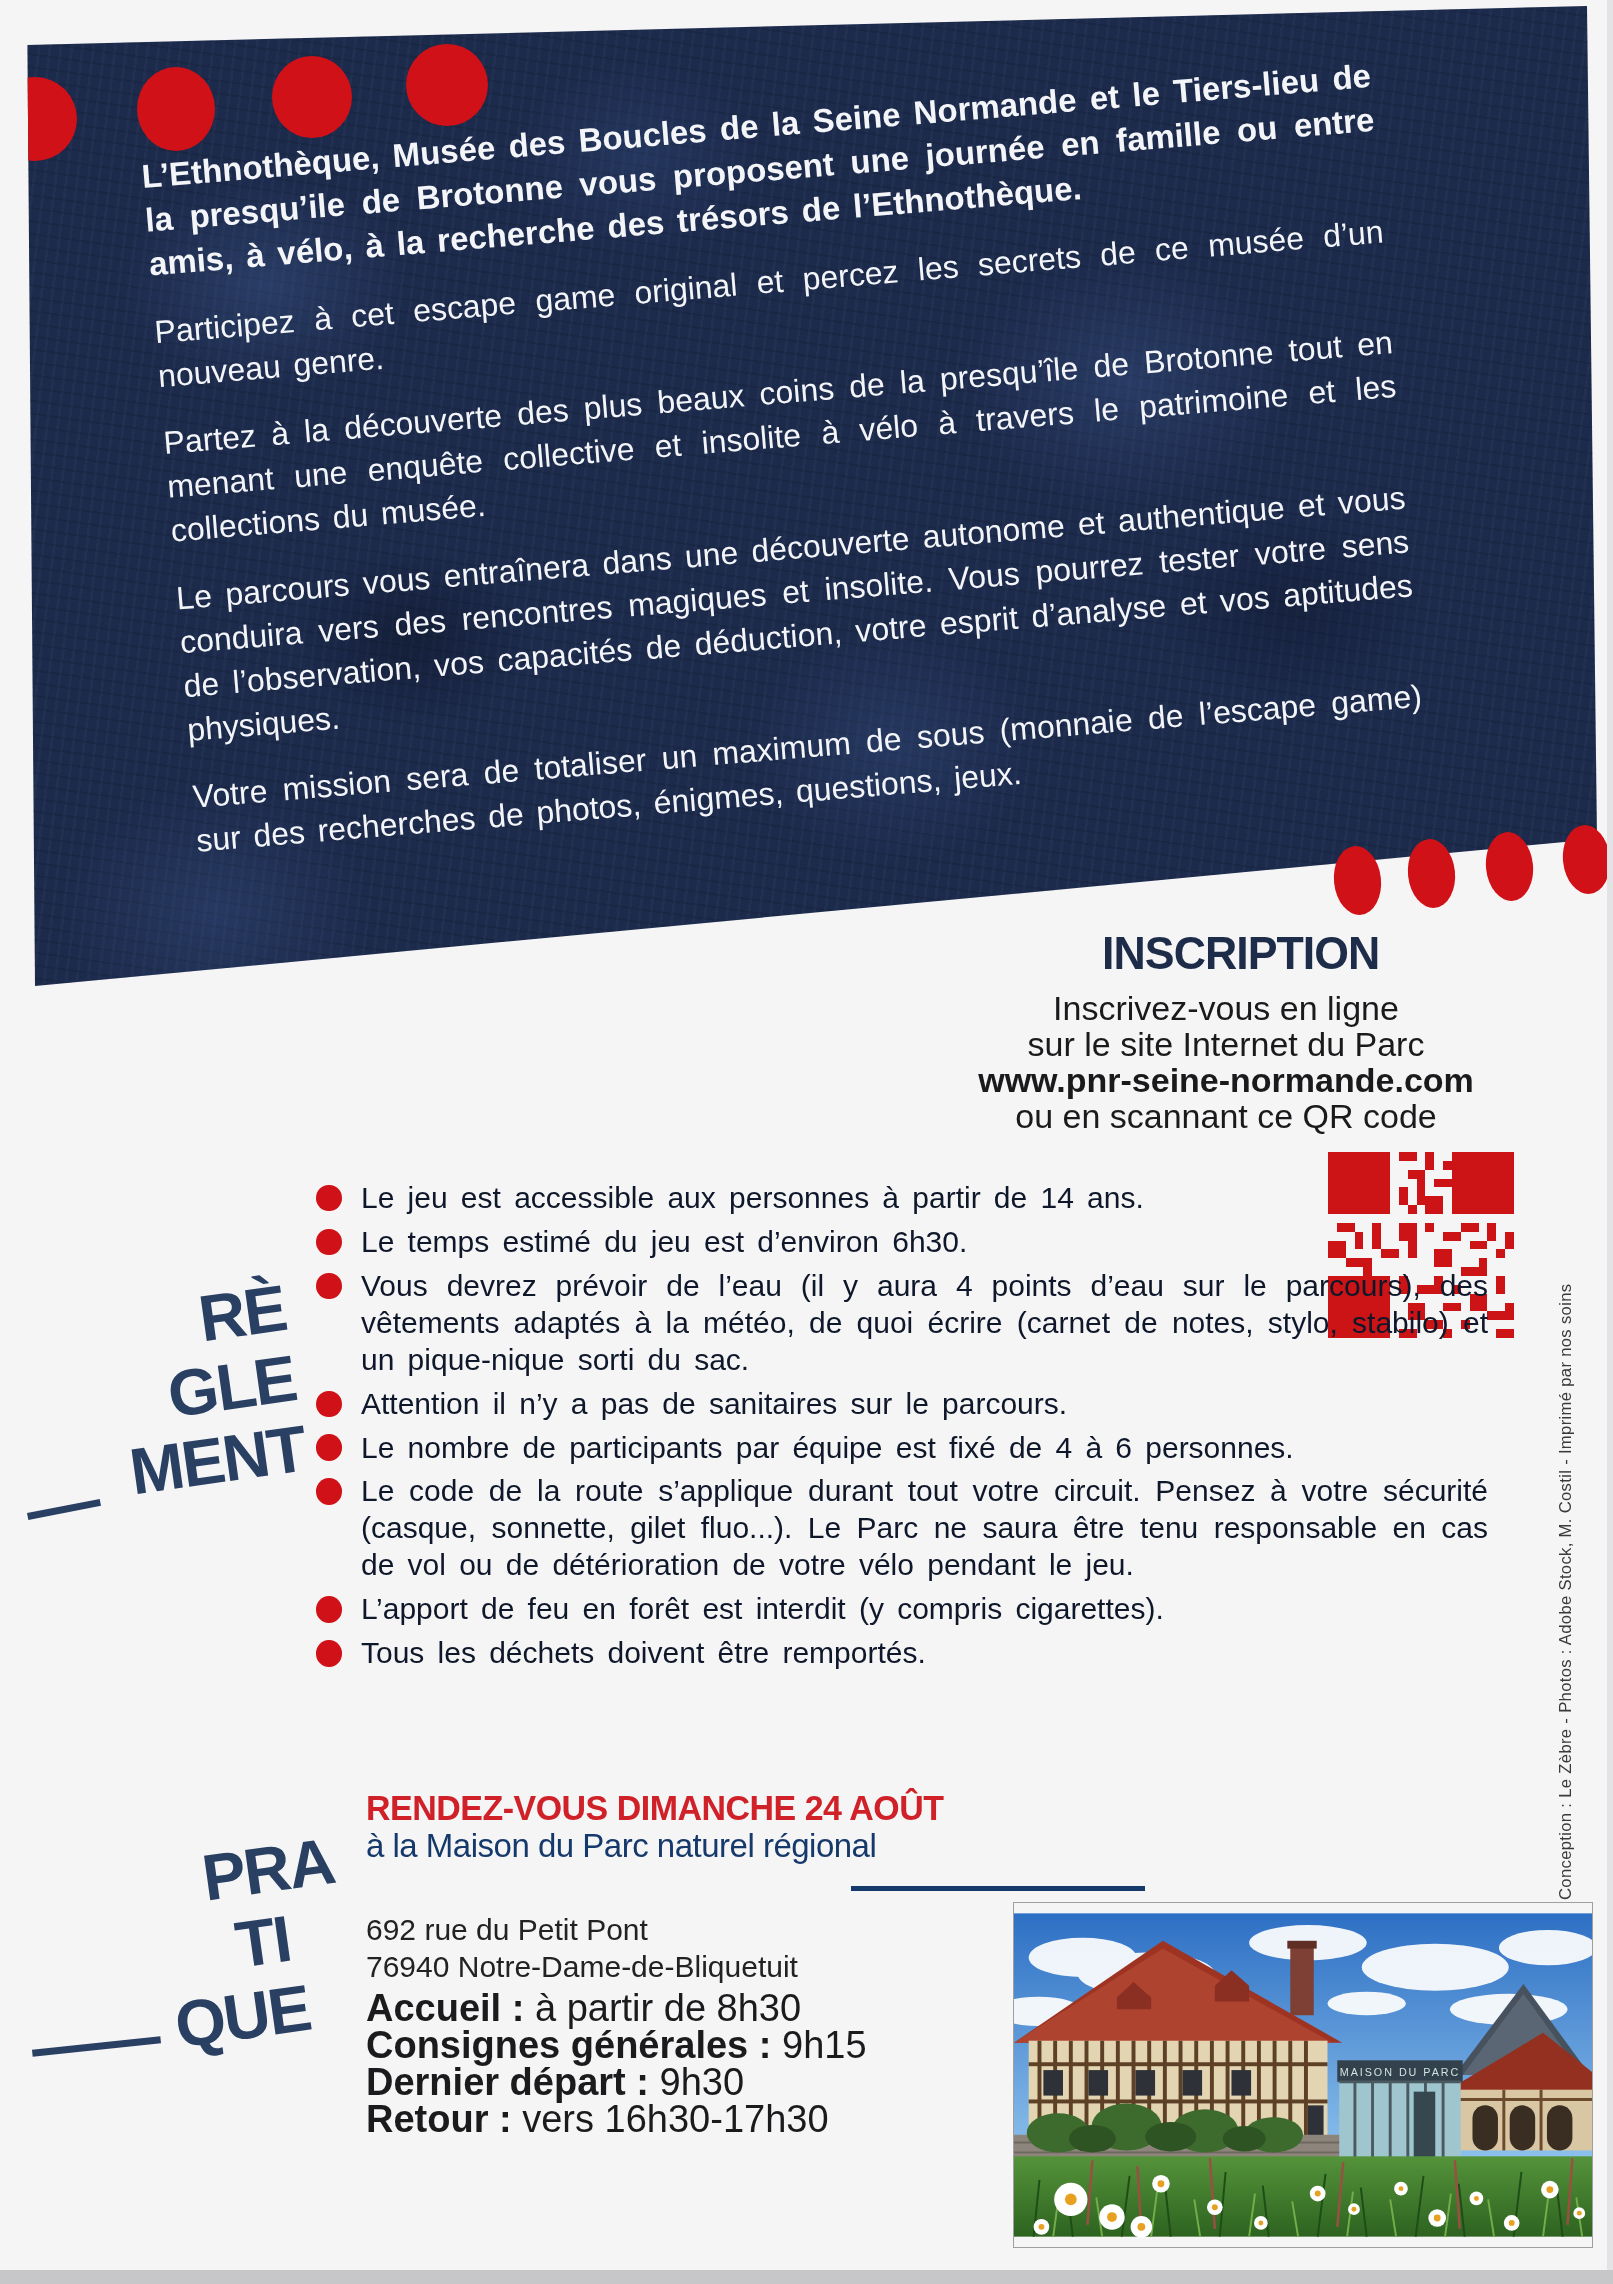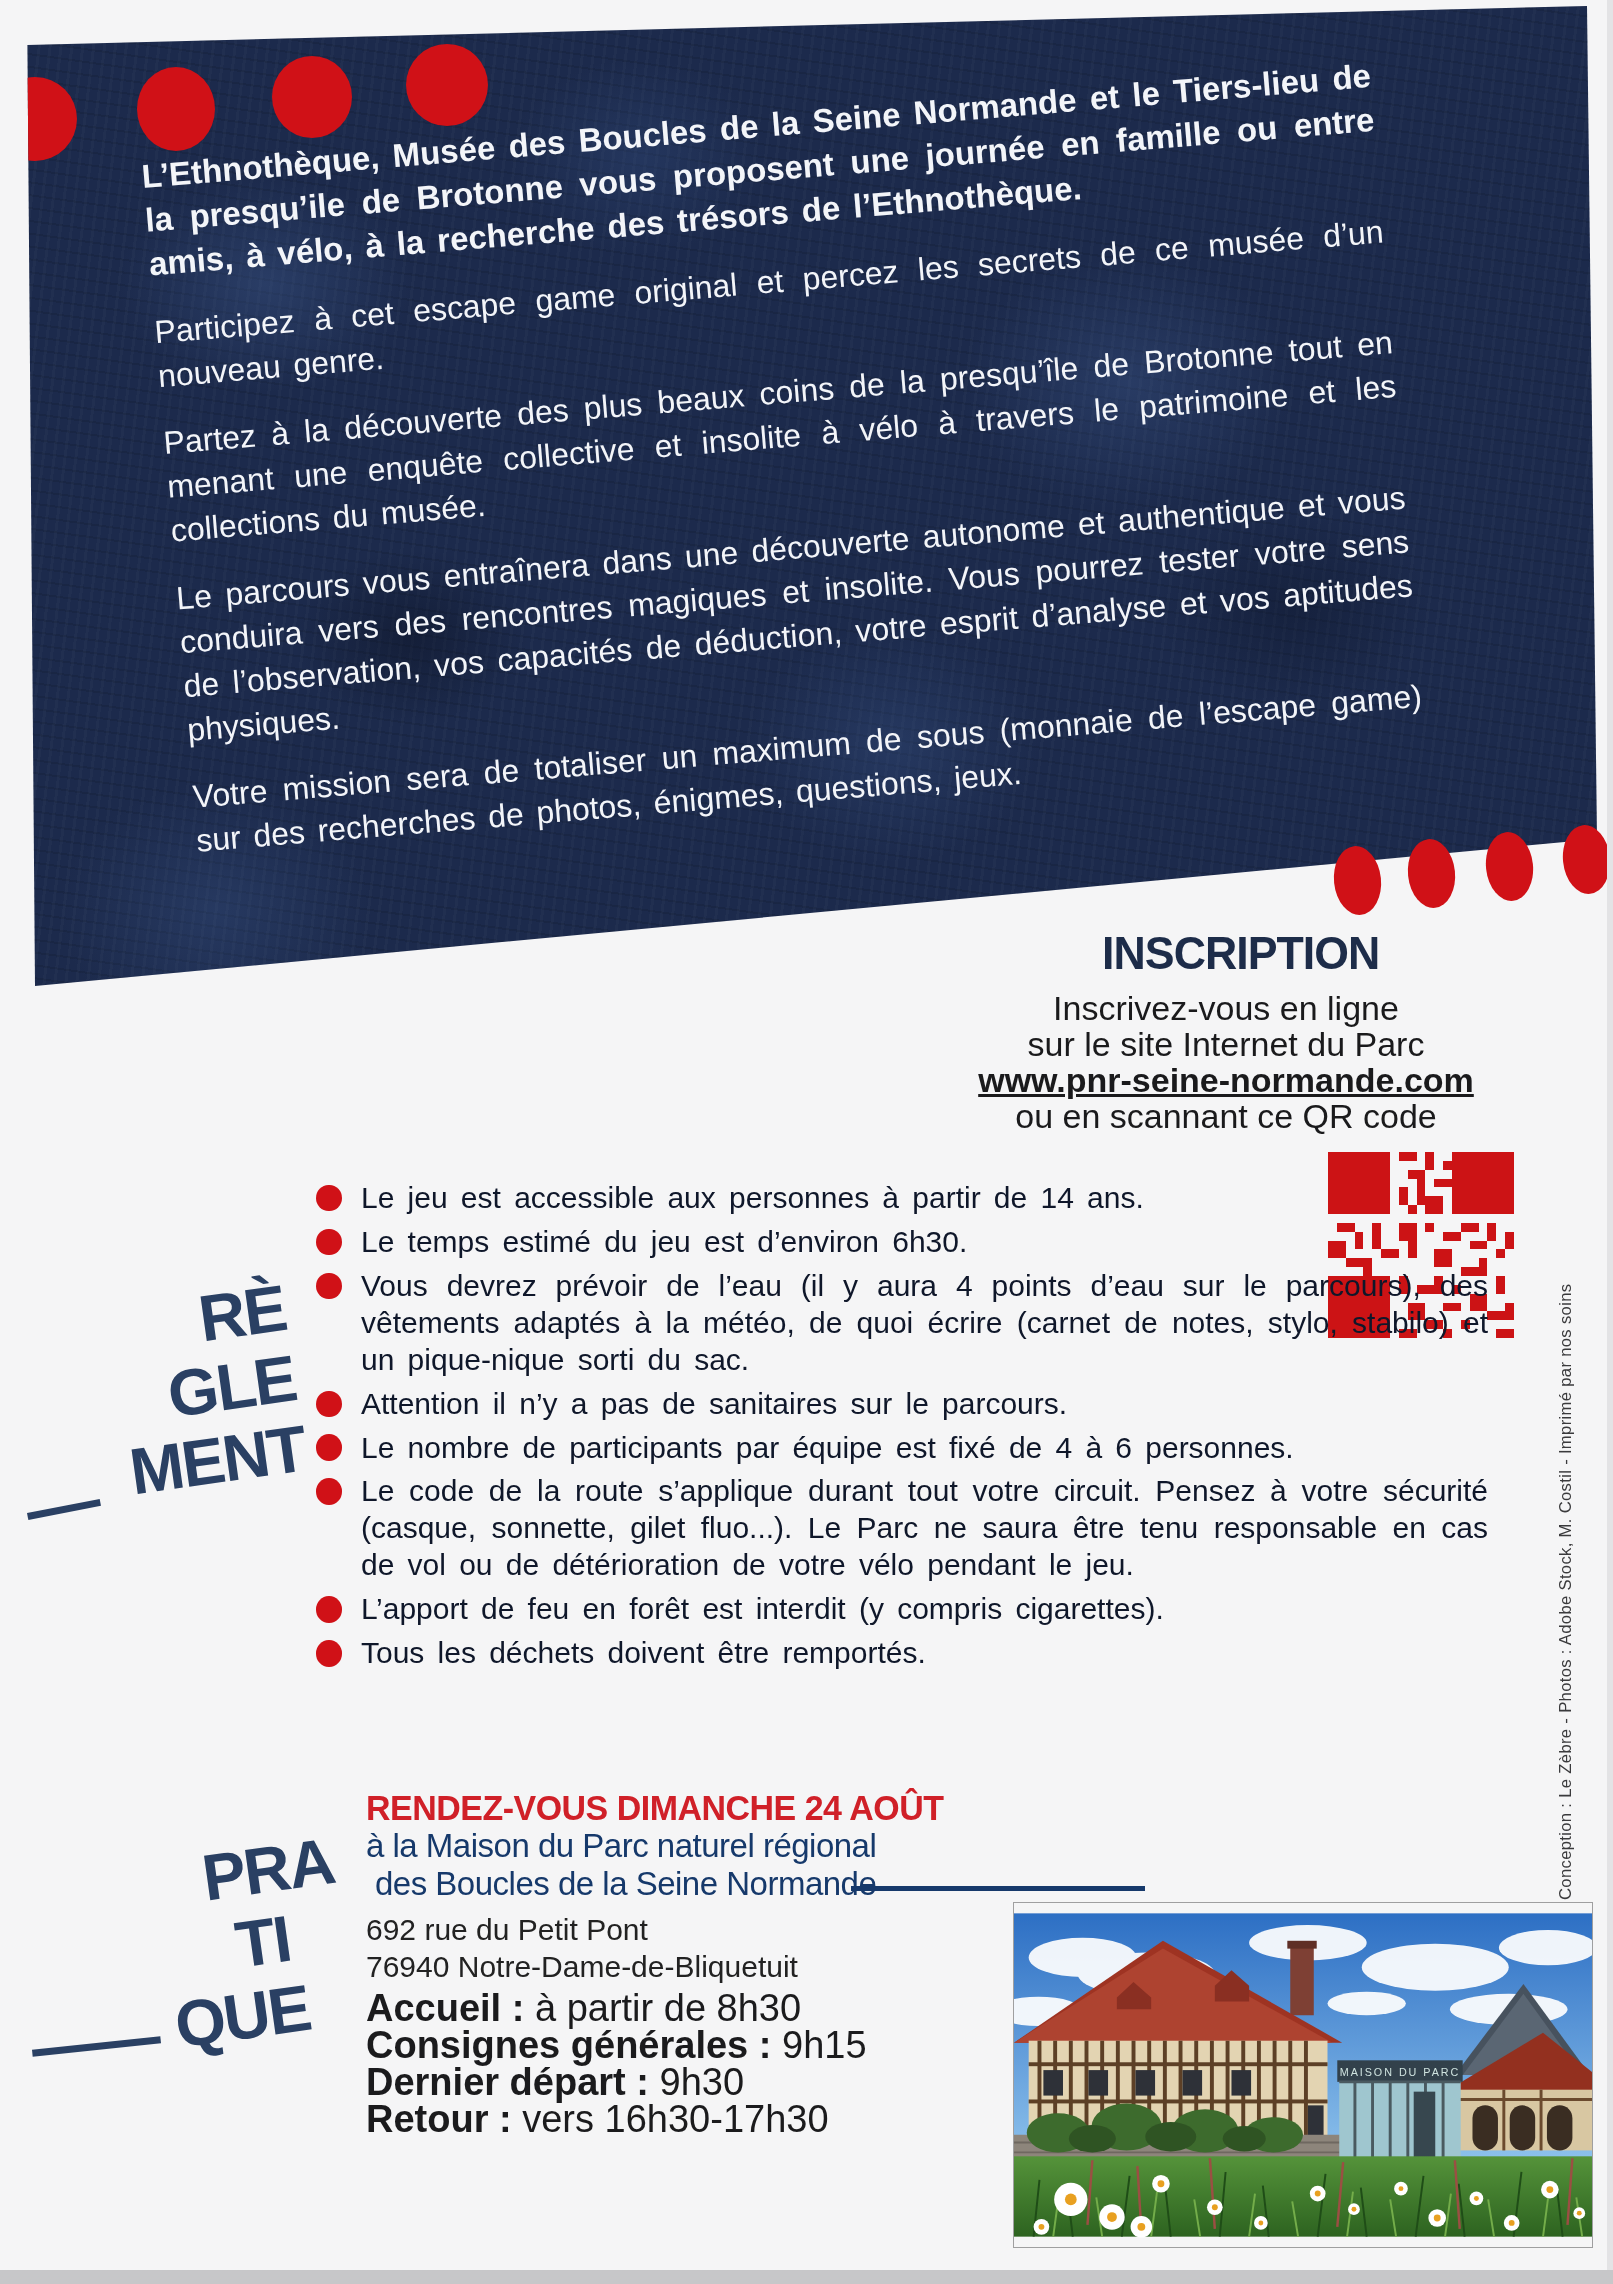--- a/index.html
+++ b/index.html
@@ -52,21 +52,21 @@
   .hero-text p.lead{font-weight:bold;font-size:33px;line-height:44px;}
   .hero-text p:last-child{margin-bottom:0;}
 
   
   .inscription{position:absolute;left:931px;top:929px;width:590px;text-align:center;color:#1a1a1c;}
   .inscription h1{
     margin:0 0 13.7px 0;font-size:47px;line-height:47px;font-weight:bold;color:#1d2c49;
     letter-spacing:-1px;transform:scaleX(.95);transform-origin:100% 50%;
   }
   .inscription .line{font-size:34px;line-height:36px;}
-  .inscription .line.url{font-weight:bold;text-decoration:underline;}
+  .inscription .line.url{font-weight:bold;}
   .qr{position:absolute;left:1328px;top:1152px;width:186px;height:186px;}
   .qr svg{display:block;width:100%;height:100%;}
   .qr rect{fill:#cc1315;}
 
   
   .side-heading{
     position:absolute;color:#2a4063;font-weight:bold;
     letter-spacing:-2px;text-align:right;
   }
   .side-heading .hline{display:block;font-size:65px;line-height:71px;}
@@ -209,21 +209,20 @@
 <div class="side-heading pratique-heading">
   <span class="hline">PRA</span>
   <span class="hline">TI</span>
   <span class="hline">QUE</span>
 </div>
 <div class="pratique-dash"></div>
 
 <div class="rdv">RENDEZ-VOUS DIMANCHE 24 AOÛT</div>
 <div class="venue">
   <div>à la Maison du Parc naturel régional</div>
-  <div>des Boucles de la Seine Normande</div>
 </div>
 <div class="venue-rule"></div>
 <div class="address">
   <div>692 rue du Petit Pont</div>
   <div>76940 Notre-Dame-de-Bliquetuit</div>
 </div>
 <div class="schedule">
   <div class="row"><span class="lbl">Accueil :</span> <span>à partir de 8h30</span></div>
   <div class="row"><span class="lbl">Consignes générales :</span> <span>9h15</span></div>
   <div class="row"><span class="lbl">Dernier départ :</span> <span>9h30</span></div>

